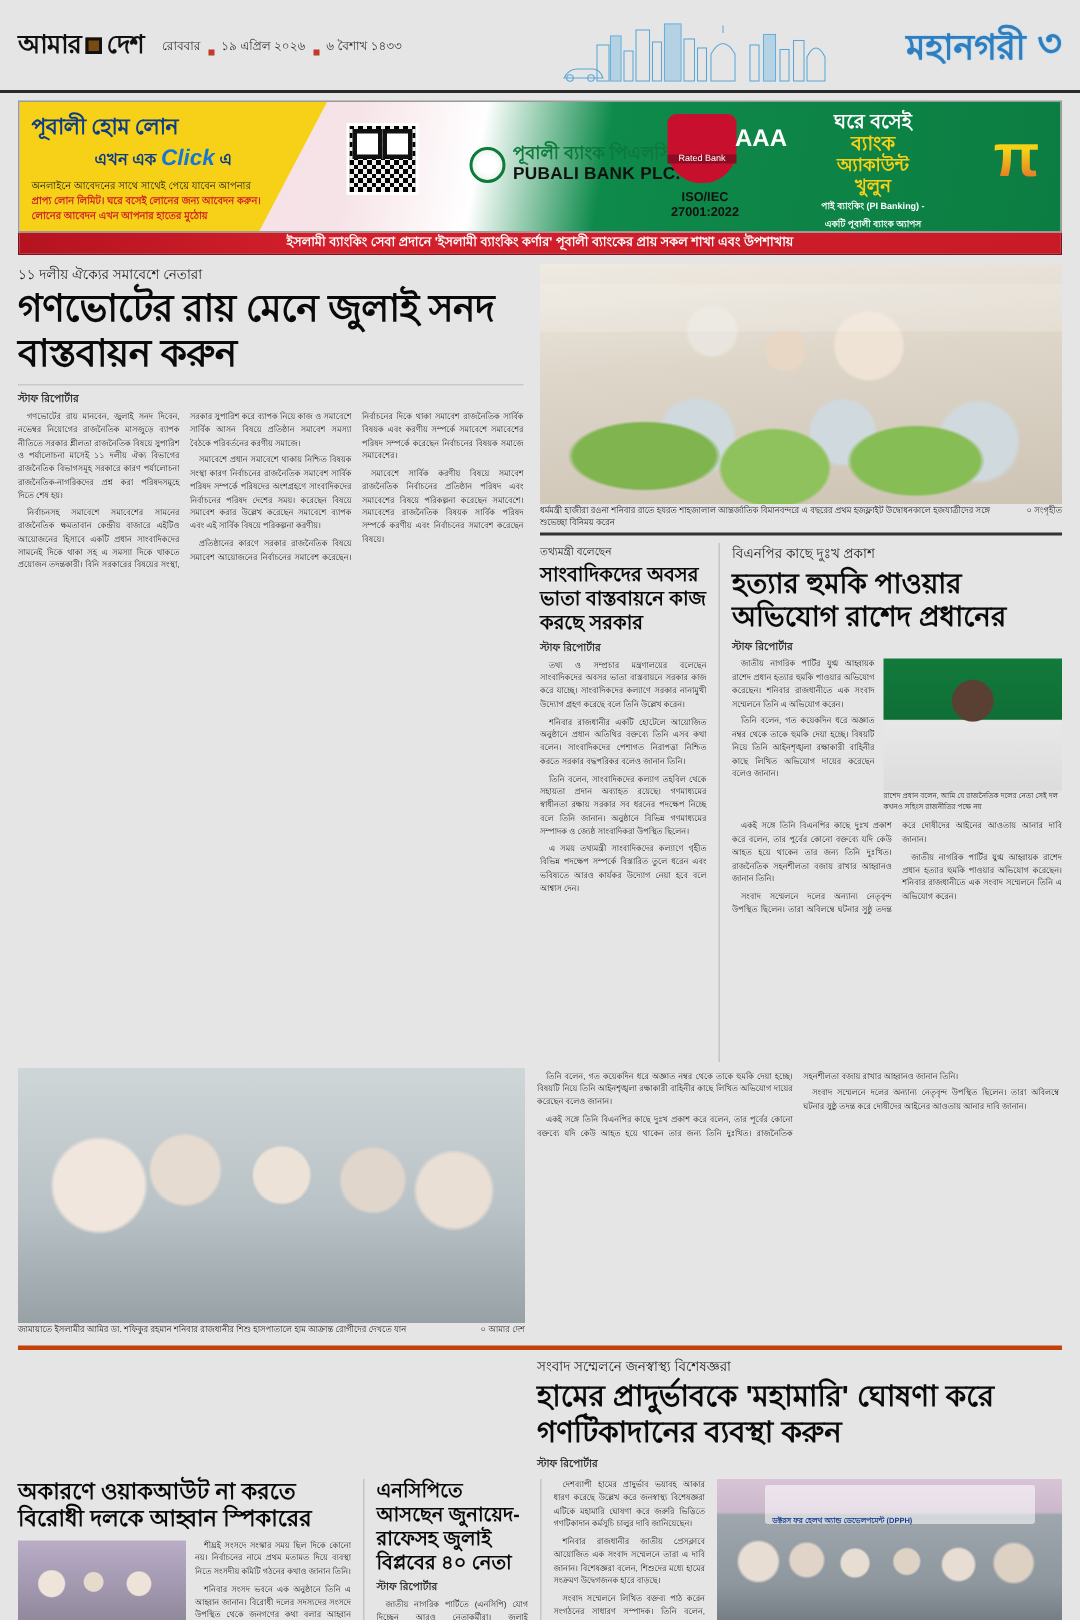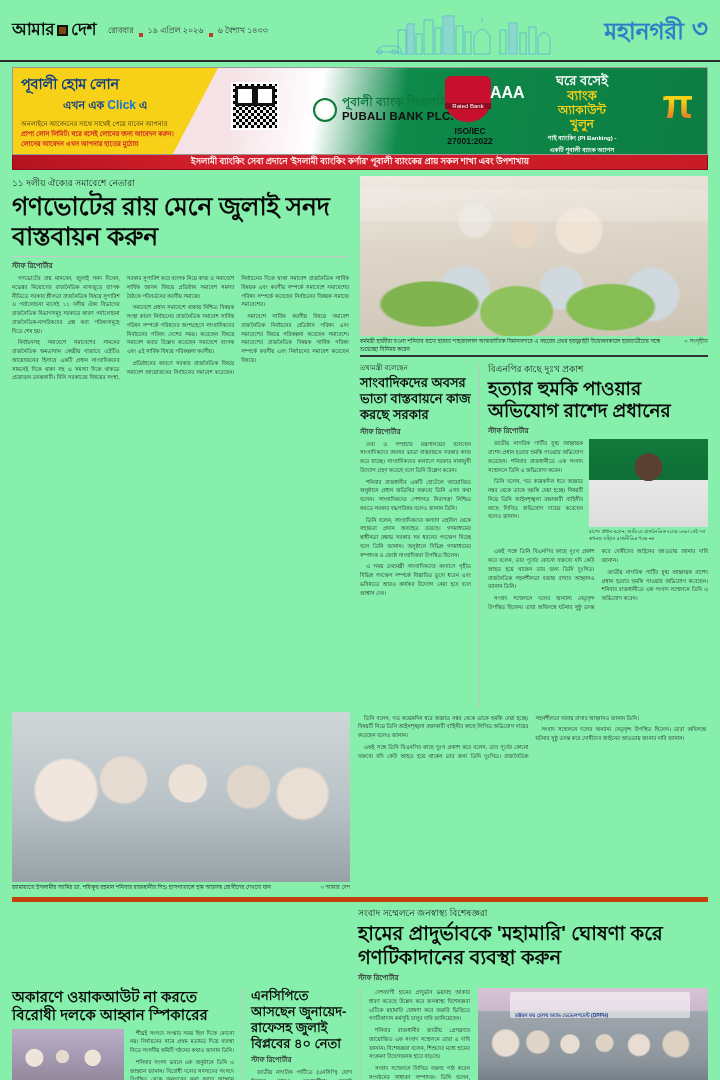--- a/index.html
+++ b/index.html
@@ -2,21 +2,21 @@
 <html><head>
 <meta charset="utf-8">
 <style>
   * { box-sizing: border-box; margin: 0; padding: 0; }
   html, body {
     width: 720px; height: 1080px;
     background: #ffffff;
     font-family: "Liberation Sans", sans-serif;
     overflow: hidden;
   }
-  .page { position: relative; width: 720px; height: 1080px; background: #86efac; }
+  .page { position: relative; width: 720px; height: 1080px; background: #e5e5e5; }
 
   
   .masthead {
     position: relative;
     height: 62px;
     padding: 0 12px;
     display: flex;
     align-items: center;
     border-bottom: 2px solid #2a2a2a;
   }
@@ -55,21 +55,21 @@
     background: linear-gradient(100deg,#f6dfe4 0%, #f6e3e7 32%, #ffffff 44%, #0e8a4a 56%, #0c7d42 100%);
   }
   .ad-yellow {
     position: absolute; left: 0; top: 0; width: 205px; height: 100%;
     background: #f7d117;
     clip-path: polygon(0 0, 100% 0, 78% 100%, 0 100%);
   }
   .ad-left-text { position: absolute; left: 8px; top: 5px; width: 200px; color: #0d3b7a; }
   .ad-l1 { font-size: 14.5px; font-weight: bold; color:#0c3d86; letter-spacing:-0.3px;}
   .ad-l2 { font-size: 11px; font-weight: bold; color:#0c3d86; margin-left: 42px; }
-  .ad-l2 .click { color:#1577d4; font-size: 12px; }
+  .ad-l2 .click { color:#1577d4; font-size: 15px; font-style: italic; }
   .ad-body { font-size: 6.6px; line-height: 1.5; color:#1b1b1b; margin-top: 3px; }
   .ad-body .red { color:#cf2027; font-weight:bold; }
   .ad-url { font-size: 6.2px; margin-top: 3px; color:#111; }
   .qr {
     position:absolute; left: 218px; top: 14px; width: 48px; height: 48px;
     background:
       repeating-linear-gradient(0deg,#111 0 3px,#fff 3px 6px),
       repeating-linear-gradient(90deg,#111 0 3px,#fff 3px 6px);
     background-blend-mode: difference;
     border: 2px solid #fff;
@@ -380,21 +380,21 @@
 
       <div style="width:348px; padding-top:2px;">
         <div class="bodytext cols2" style="height:130px; overflow:hidden;">
           <p>তিনি বলেন, গত কয়েকদিন ধরে অজ্ঞাত নম্বর থেকে তাকে হুমকি দেয়া হচ্ছে। বিষয়টি নিয়ে তিনি আইনশৃঙ্খলা রক্ষাকারী বাহিনীর কাছে লিখিত অভিযোগ দায়ের করেছেন বলেও জানান।</p>
           <p>একই সঙ্গে তিনি বিএনপির কাছে দুঃখ প্রকাশ করে বলেন, তার পূর্বের কোনো বক্তব্যে যদি কেউ আহত হয়ে থাকেন তার জন্য তিনি দুঃখিত। রাজনৈতিক সহনশীলতা বজায় রাখার আহ্বানও জানান তিনি।</p>
           <p>সংবাদ সম্মেলনে দলের অন্যান্য নেতৃবৃন্দ উপস্থিত ছিলেন। তারা অবিলম্বে ঘটনার সুষ্ঠু তদন্ত করে দোষীদের আইনের আওতায় আনার দাবি জানান।</p>
         </div>
       </div>
     </div>
 
-    <div style="margin-top:4px; border-top:5px solid #c2410c; padding-top:4px;">
+    <div style="margin-top:4px; border-top:3px solid #c2410c; padding-top:4px;">
       <div style="display:flex; gap:8px;">
         <div style="width:338px;"></div>
         <div style="width:348px;">
           <div class="kicker">সংবাদ সম্মেলনে জনস্বাস্থ্য বিশেষজ্ঞরা</div>
           <div class="hl-lg" style="font-size:19.5px;">হামের প্রাদুর্ভাবকে 'মহামারি' ঘোষণা করে গণটিকাদানের ব্যবস্থা করুন</div>
           <div class="byline">স্টাফ রিপোর্টার</div>
         </div>
       </div>
     </div>
 

